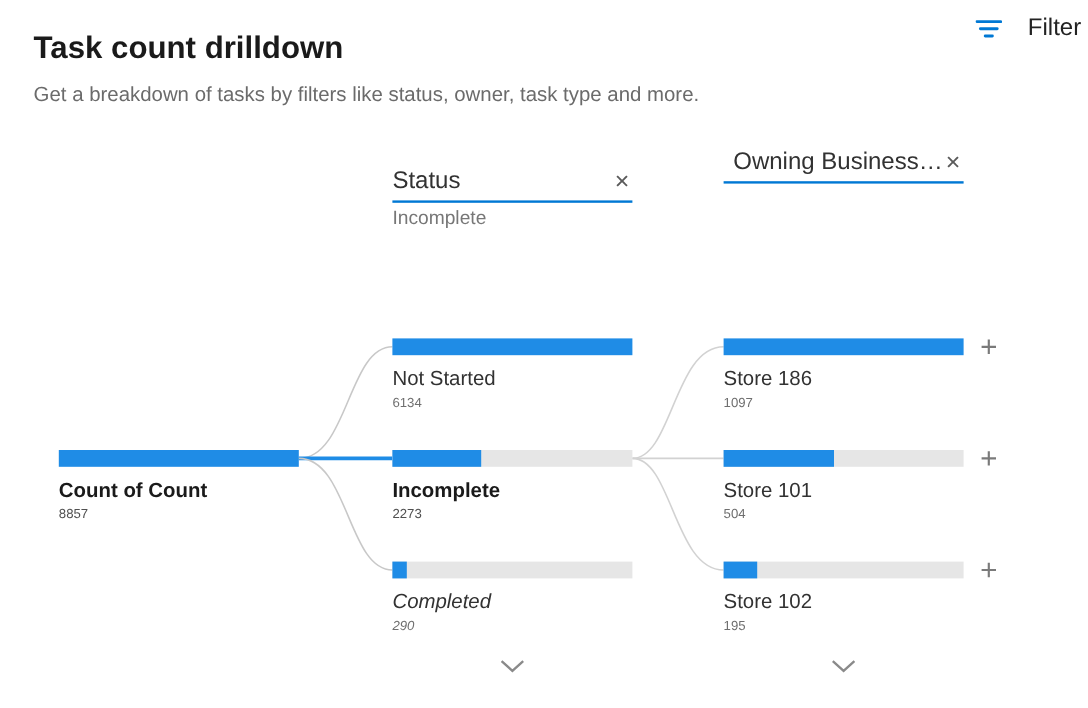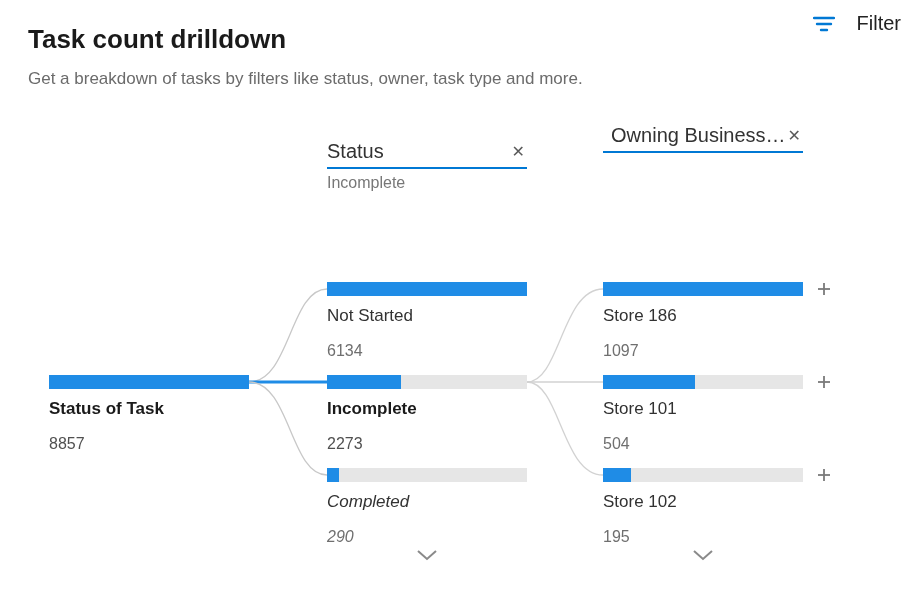--- a/index.html
+++ b/index.html
@@ -86,22 +86,22 @@
   .node .bar .fill {
     background: #1f8ce6;
     height: 100%;
   }
   .node .name {
     margin-top: 10px;
     font-size: 17px;
     color: #323232;
   }
   .node .value {
-    margin-top: 16px;
-    font-size: 16px;
+    margin-top: 4px;
+    font-size: 11px;
     color: #6f6f6f;
   }
   .node.bold .name { font-weight: 700; color:#1a1a1a; }
   .node.bold .value { color:#505050; }
 
   
   .plus-btn {
     position: absolute;
     width: 18px;
     height: 18px;
@@ -165,21 +165,21 @@
 
     <path d="M527,382 C560,382 562,289 603,289" stroke="#d2d2d2" stroke-width="1.3" fill="none"></path>
     <path d="M527,382 C560,382 562,382 603,382" stroke="#d2d2d2" stroke-width="1.3" fill="none"></path>
     <path d="M527,382 C560,382 562,475 603,475" stroke="#d2d2d2" stroke-width="1.3" fill="none"></path>
   </svg>
 
   <div class="node bold" style="left:49px; top:375px;">
     <div class="bar">
         <div class="fill" style="width:100%"></div>
       </div>
-    <div class="name">Status of Task</div>
+    <div class="name">Count of Count</div>
     <div class="value">8857</div>
   </div>
 
   <div class="node" style="left:327px; top:282px;">
     <div class="bar">
         <div class="fill" style="width:100%"></div>
       </div>
     <div class="name">Not Started</div>
     <div class="value">6134</div>
   </div>

